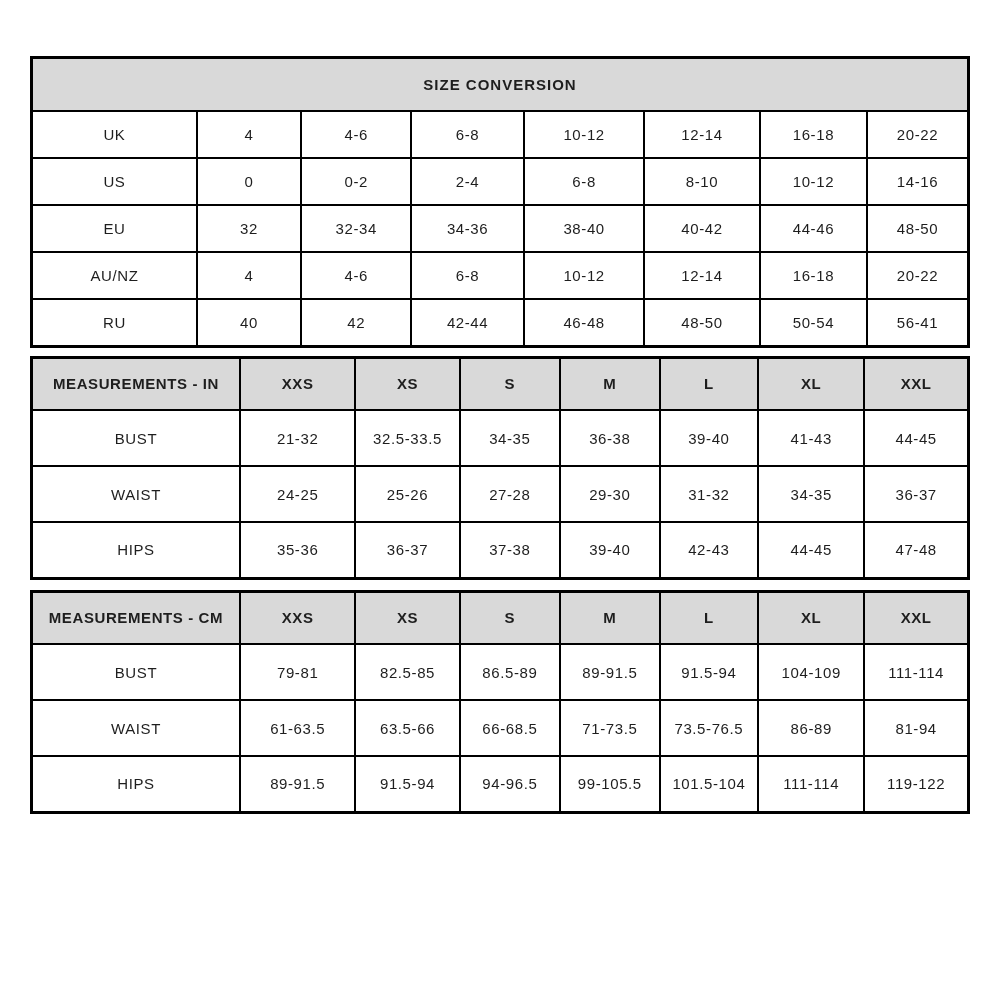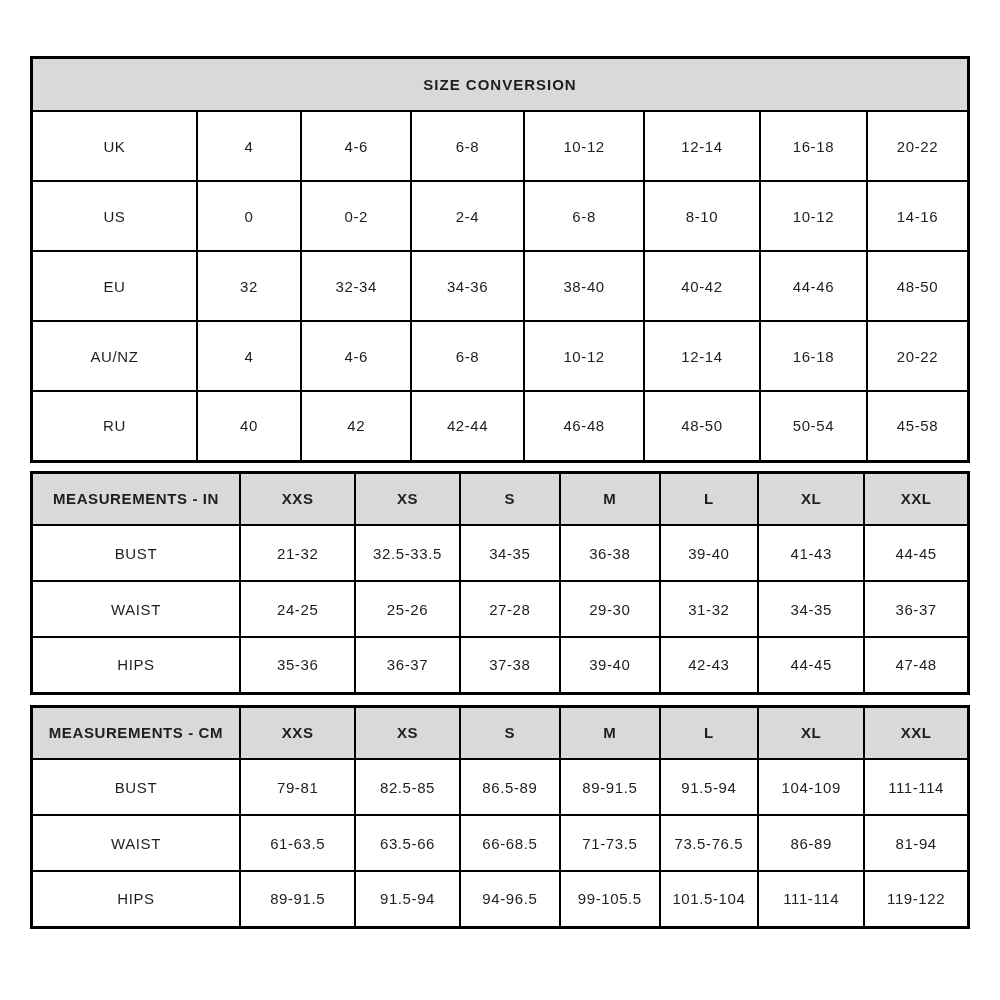--- a/index.html
+++ b/index.html
@@ -48,21 +48,21 @@
     font-size: 15px;
     font-weight: 700;
     letter-spacing: 1px;
   }
   .sizeconv .col-row th {
     height: 55px;
     background: #ffffff;
     font-size: 15px;
     font-weight: 400;
   }
-  .sizeconv tbody tr { height: 70px; }
+  .sizeconv tbody tr { height: 47px; }
   .sizeconv tbody th {
     font-size: 15px;
     font-weight: 400;
   }
   .sizeconv tbody td { font-size: 15px; }
   
   .measure { margin-bottom: 10px; }
   .measure thead tr { height: 53px; }
   .measure thead th {
     background: #d9d9d9;
@@ -140,21 +140,21 @@
           <td>20-22</td>
         </tr>
         <tr>
           <th>RU</th>
           <td>40</td>
           <td>42</td>
           <td>42-44</td>
           <td>46-48</td>
           <td>48-50</td>
           <td>50-54</td>
-          <td>45-58</td>
+          <td>56-41</td>
         </tr>
       </tbody>
   </table>
 
   <table class="measure">
     <colgroup>
       <col style="width:22.2%">
         <col style="width:12.3%">
         <col style="width:11.1%">
       <col style="width:10.7%">

